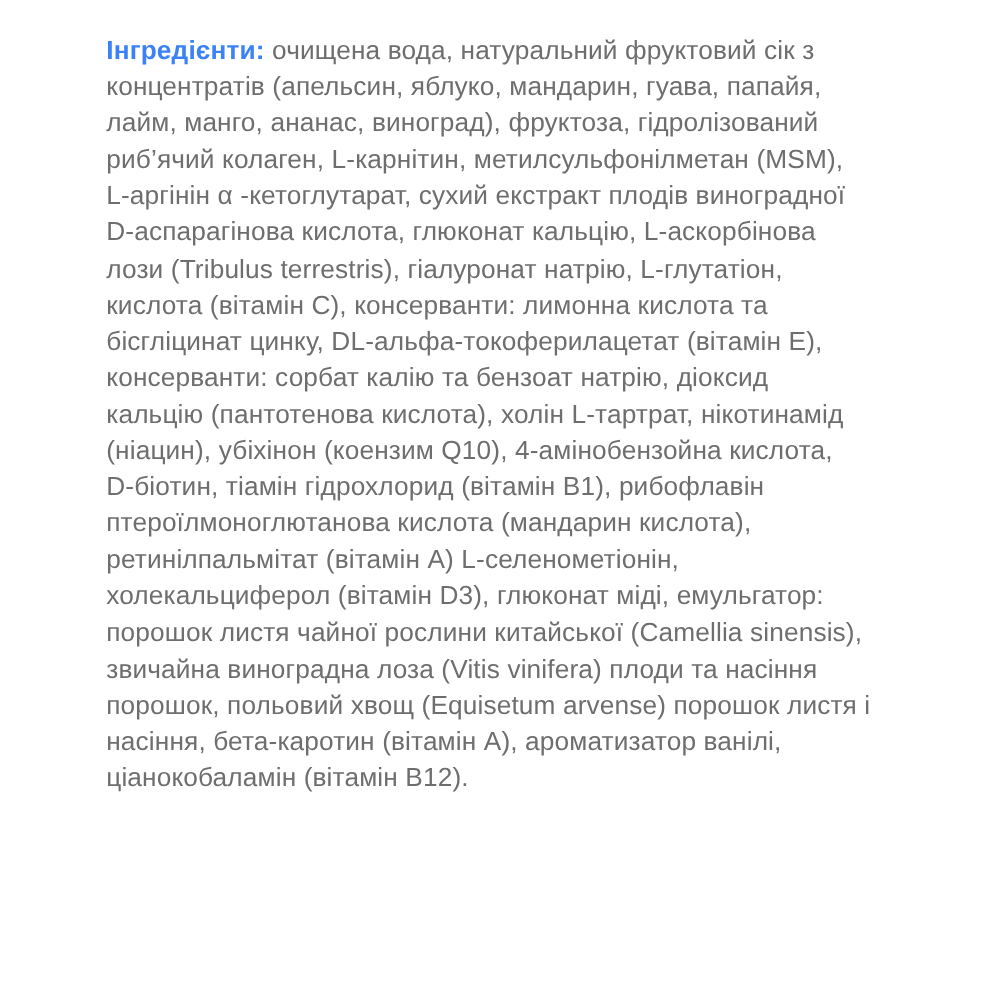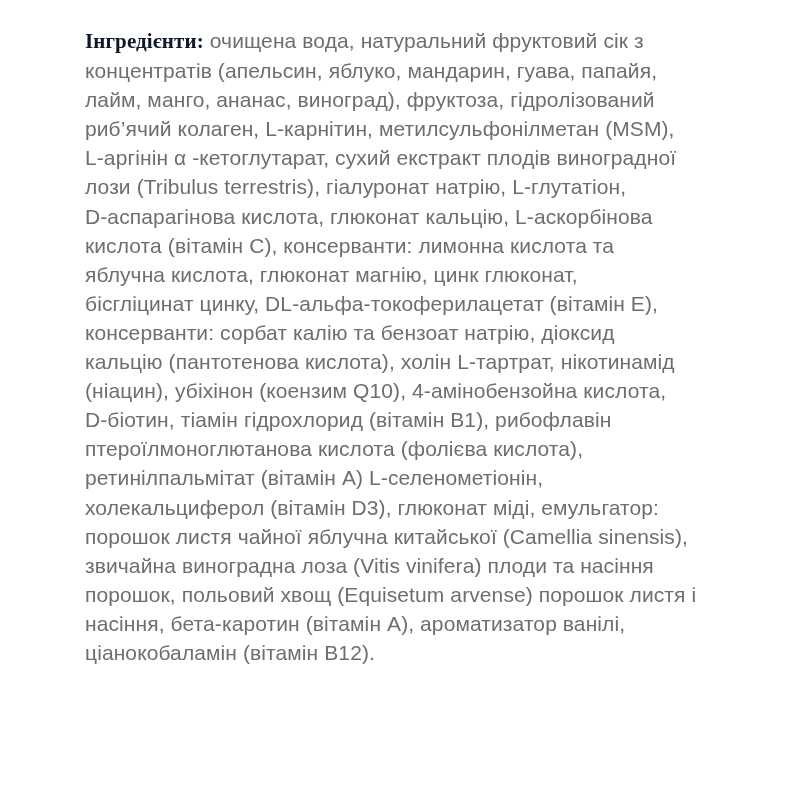--- a/index.html
+++ b/index.html
@@ -26,48 +26,46 @@
     line-height: 29.1px;
     color: #6e6e6e;
     letter-spacing: 0.1px;
     font-weight: 400;
   }
   .line {
     white-space: nowrap;
   }
   .bold-label {
     font-weight: 700;
-    color: #0f172a;
+    color: #3b82f6;
     margin-right: 6px;
-    font-family: Liberation Serif, serif;
   }
 </style>
 </head>
 <body>
 
 <div class="page">
   <div class="text-block">
     <div class="line">
       <span class="bold-label">Інгредієнти:</span><span>очищена вода, натуральний фруктовий сік з</span>
     </div>
     <div class="line">концентратів (апельсин, яблуко, мандарин, гуава, папайя,</div>
     <div class="line">лайм, манго, ананас, виноград), фруктоза, гідролізований</div>
     <div class="line">риб’ячий колаген, L-карнітин, метилсульфонілметан (MSM),</div>
     <div class="line">L-аргінін α -кетоглутарат, сухий екстракт плодів виноградної</div>
+    <div class="line">D-аспарагінова кислота, глюконат кальцію, L-аскорбінова</div>
     <div class="line">лози (Tribulus terrestris), гіалуронат натрію, L-глутатіон,</div>
-    <div class="line">D-аспарагінова кислота, глюконат кальцію, L-аскорбінова</div>
     <div class="line">кислота (вітамін С), консерванти: лимонна кислота та</div>
-    <div class="line">яблучна кислота, глюконат магнію, цинк глюконат,</div>
     <div class="line">бісгліцинат цинку, DL-альфа-токоферилацетат (вітамін Е),</div>
     <div class="line">консерванти: сорбат калію та бензоат натрію, діоксид</div>
     <div class="line">кальцію (пантотенова кислота), холін L-тартрат, нікотинамід</div>
     <div class="line">(ніацин), убіхінон (коензим Q10), 4-амінобензойна кислота,</div>
     <div class="line">D-біотин, тіамін гідрохлорид (вітамін В1), рибофлавін</div>
-    <div class="line">птероїлмоноглютанова кислота (фолієва кислота),</div>
+    <div class="line">птероїлмоноглютанова кислота (мандарин кислота),</div>
     <div class="line">ретинілпальмітат (вітамін А) L-селенометіонін,</div>
     <div class="line">холекальциферол (вітамін D3), глюконат міді, емульгатор:</div>
-    <div class="line">порошок листя чайної яблучна китайської (Camellia sinensis),</div>
+    <div class="line">порошок листя чайної рослини китайської (Camellia sinensis),</div>
     <div class="line">звичайна виноградна лоза (Vitis vinifera) плоди та насіння</div>
     <div class="line">порошок, польовий хвощ (Equisetum arvense) порошок листя і</div>
     <div class="line">насіння, бета-каротин (вітамін А), ароматизатор ванілі,</div>
     <div class="line">ціанокобаламін (вітамін В12).</div>
   </div>
 </div>
 
 </body></html>

